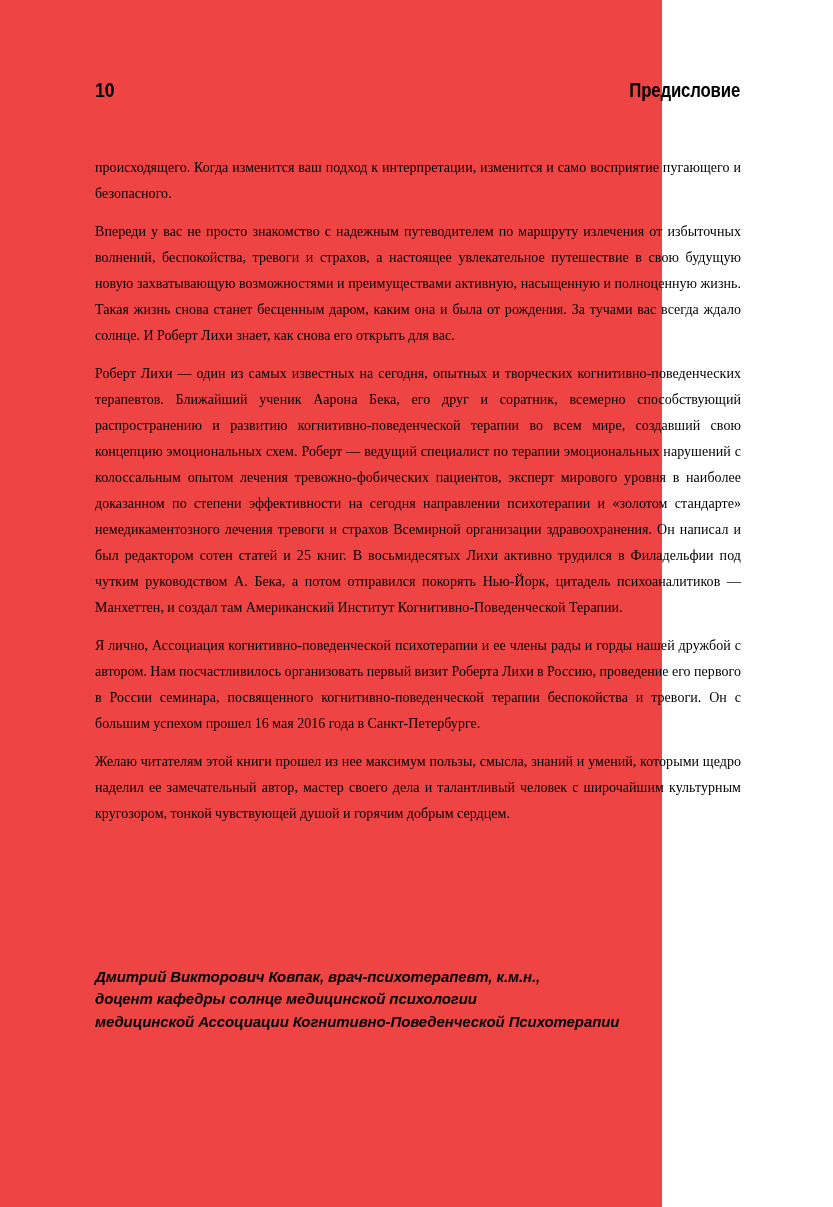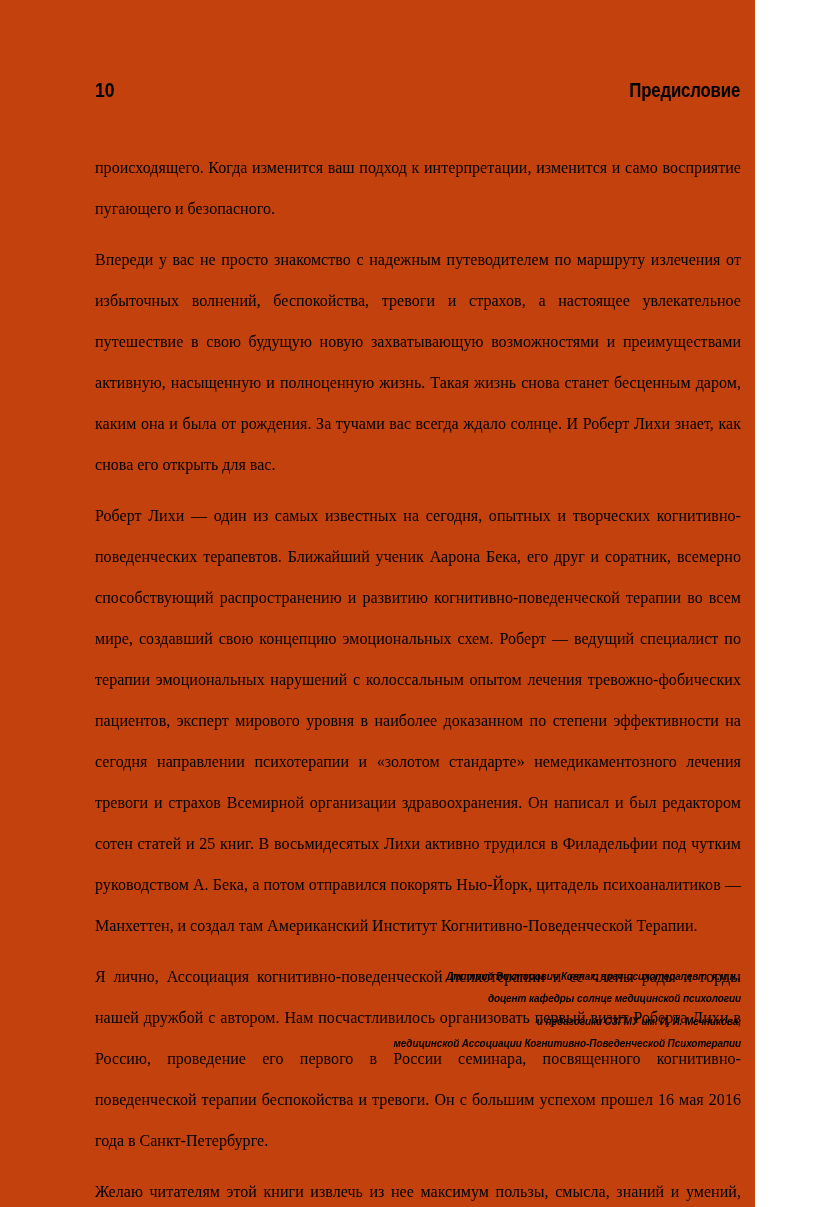--- a/index.html
+++ b/index.html
@@ -14,23 +14,23 @@
     overflow: hidden;
     font-family: "Liberation Serif", "DejaVu Serif", serif;
     color: #000000;
     -webkit-font-smoothing: none;
   }
 
   .page {
     position: absolute;
     left: 0;
     top: 0;
-    width: 755px;
+    width: 662px;
     height: 1207px;
-    background: #c2410c;
+    background: #ef4444;
   }
 
   
   .running-head {
     position: absolute;
     left: 95px;
     top: 78px;
     width: 645px;
     height: 30px;
     display: flex;
@@ -56,44 +56,43 @@
 
   
   .content {
     position: absolute;
     left: 95px;
     top: 143px;
     width: 646px;
   }
 
   p.body-par {
-    margin: 4px 0 10px 0;
-    font-size: 16px;
-    line-height: 41px;
+    margin: 12px 0 10px 0;
+    font-size: 14px;
+    line-height: 26px;
     text-align: justify;
     text-justify: inter-word;
     word-spacing: -0.2px;
     letter-spacing: 0.05px;
     hyphens: none;
   }
   p.body-par:last-of-type {
     margin-bottom: 0;
   }
 
   
   .signature {
     position: absolute;
     left: 95px;
     top: 966px;
     width: 646px;
-    text-align: right;
     font-family: "Liberation Sans", "DejaVu Sans", sans-serif;
     font-style: italic;
     font-weight: bold;
-    font-size: 10px;
+    font-size: 15px;
     line-height: 22.4px;
     letter-spacing: -0.1px;
   }
   .signature .sig-line {
     display: block;
     white-space: nowrap;
   }
 </style>
 </head>
 <body>
@@ -103,23 +102,22 @@
   <div class="running-head">
     <span class="folio">10</span>
     <span class="head-title">Предисловие</span>
   </div>
 
   <div class="content">
     <p class="body-par">происходящего. Когда изменится ваш подход к интерпретации, изменится и само восприятие пугающего и безопасного.</p>
     <p class="body-par">Впереди у вас не просто знакомство с надежным путеводителем по маршруту излечения от избыточных волнений, беспокойства, тревоги и страхов, а настоящее увлекательное путешествие в свою будущую новую захватывающую возможностями и преимуществами активную, насыщенную и полноценную жизнь. Такая жизнь снова станет бесценным даром, каким она и была от рождения. За тучами вас всегда ждало солнце. И Роберт Лихи знает, как снова его открыть для вас.</p>
     <p class="body-par">Роберт Лихи — один из самых известных на сегодня, опытных и творческих когнитивно-поведенческих терапевтов. Ближайший ученик Аарона Бека, его друг и соратник, всемерно способствующий распространению и развитию когнитивно-поведенческой терапии во всем мире, создавший свою концепцию эмоциональных схем. Роберт — ведущий специалист по терапии эмоциональных нарушений с колоссальным опытом лечения тревожно-фобических пациентов, эксперт мирового уровня в наиболее доказанном по степени эффективности на сегодня направлении психотерапии и «золотом стандарте» немедикаментозного лечения тревоги и страхов Всемирной организации здравоохранения. Он написал и был редактором сотен статей и 25 книг. В восьмидесятых Лихи активно трудился в Филадельфии под чутким руководством А. Бека, а потом отправился покорять Нью-Йорк, цитадель психоаналитиков — Манхеттен, и создал там Американский Институт Когнитивно-Поведенческой Терапии.</p>
     <p class="body-par">Я лично, Ассоциация когнитивно-поведенческой психотерапии и ее члены рады и горды нашей дружбой с автором. Нам посчастливилось организовать первый визит Роберта Лихи в Россию, проведение его первого в России семинара, посвященного когнитивно-поведенческой терапии беспокойства и тревоги. Он с большим успехом прошел 16 мая 2016 года в Санкт-Петербурге.</p>
-    <p class="body-par">Желаю читателям этой книги извлечь из нее максимум пользы, смысла, знаний и умений, которыми щедро наделил ее замечательный автор, мастер своего дела и талантливый человек с широчайшим культурным кругозором, тонкой чувствующей душой и горячим добрым сердцем.</p>
+    <p class="body-par">Желаю читателям этой книги прошел из нее максимум пользы, смысла, знаний и умений, которыми щедро наделил ее замечательный автор, мастер своего дела и талантливый человек с широчайшим культурным кругозором, тонкой чувствующей душой и горячим добрым сердцем.</p>
   </div>
 
   <div class="signature">
     <span class="sig-line">Дмитрий Викторович Ковпак, врач-психотерапевт, к.м.н.,</span>
     <span class="sig-line">доцент кафедры солнце медицинской психологии</span>
-    <span class="sig-line">и педагогики СЗГМУ им. И. И. Мечникова,</span>
     <span class="sig-line">медицинской Ассоциации Когнитивно-Поведенческой Психотерапии</span>
   </div>
 
 </div>
 
 </body></html>

